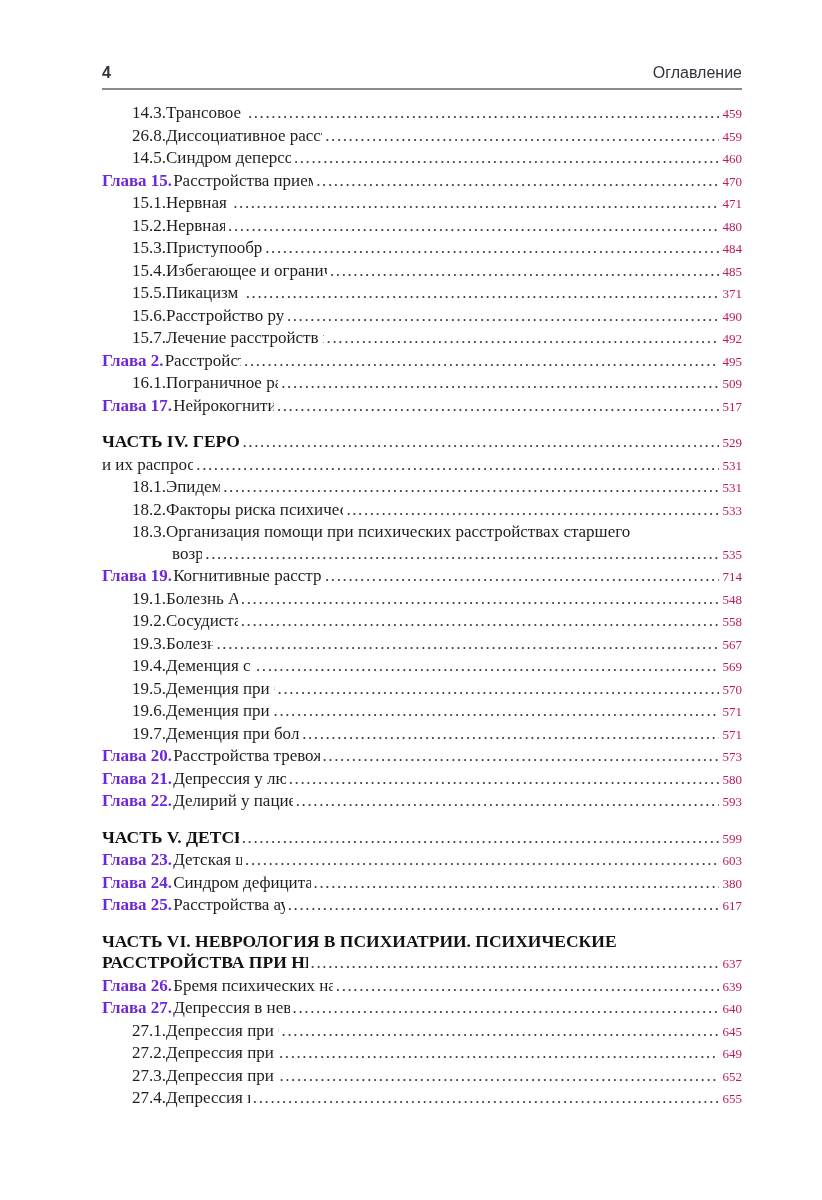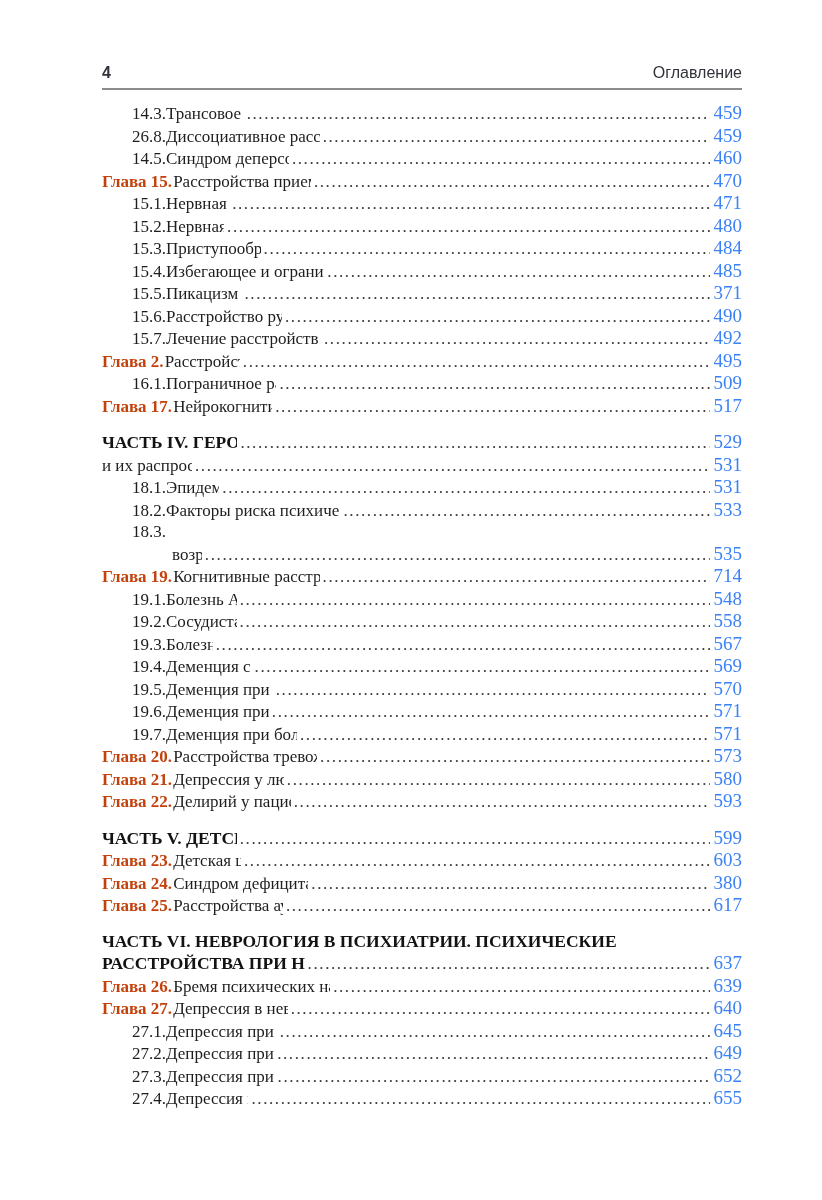--- a/index.html
+++ b/index.html
@@ -47,25 +47,25 @@
     font-size: 17px;
   }
   .row .dots::after {
     content: "...................................................................................................................................................................................";
     letter-spacing: 1.6px;
   }
   .row .page-ref {
     flex: 0 0 auto;
     padding-left: 4px;
     font-weight: normal;
-    font-size: 19px;
-    color: #3b82f6;
+    font-size: 13px;
+    color: #be185d;
   }
   
-  .row.chapter .label { font-weight: bold; margin-right: 1px; color: #c2410c; }
+  .row.chapter .label { font-weight: bold; margin-right: 1px; color: #6d28d9; }
   
   .row.sub { padding-left: 30px; }
   .row.sub .label { min-width: 33px; }
   .row.subcont { padding-left: 70px; }
   
   .row.part, .row.partcont {
     font-weight: bold;
     font-size: 17.5px;
     color: #121212;
   }
@@ -181,20 +181,21 @@
         <span class="page-ref">531</span>
       </div>
       <div class="row sub">
         <span class="label">18.2.</span>
         <span class="title">Факторы риска психических расстройств у людей старшего возраста</span>
         <span class="dots"></span>
         <span class="page-ref">533</span>
       </div>
       <div class="row sub">
         <span class="label">18.3.</span>
+        <span class="title">Организация помощи при психических расстройствах старшего</span>
       </div>
       <div class="row subcont">
         <span class="title">возраста</span>
         <span class="dots"></span>
         <span class="page-ref">535</span>
       </div>
       <div class="row chapter">
         <span class="label">Глава 19.</span>
         <span class="title">Когнитивные расстройства у людей старшего возраста</span>
         <span class="dots"></span>

